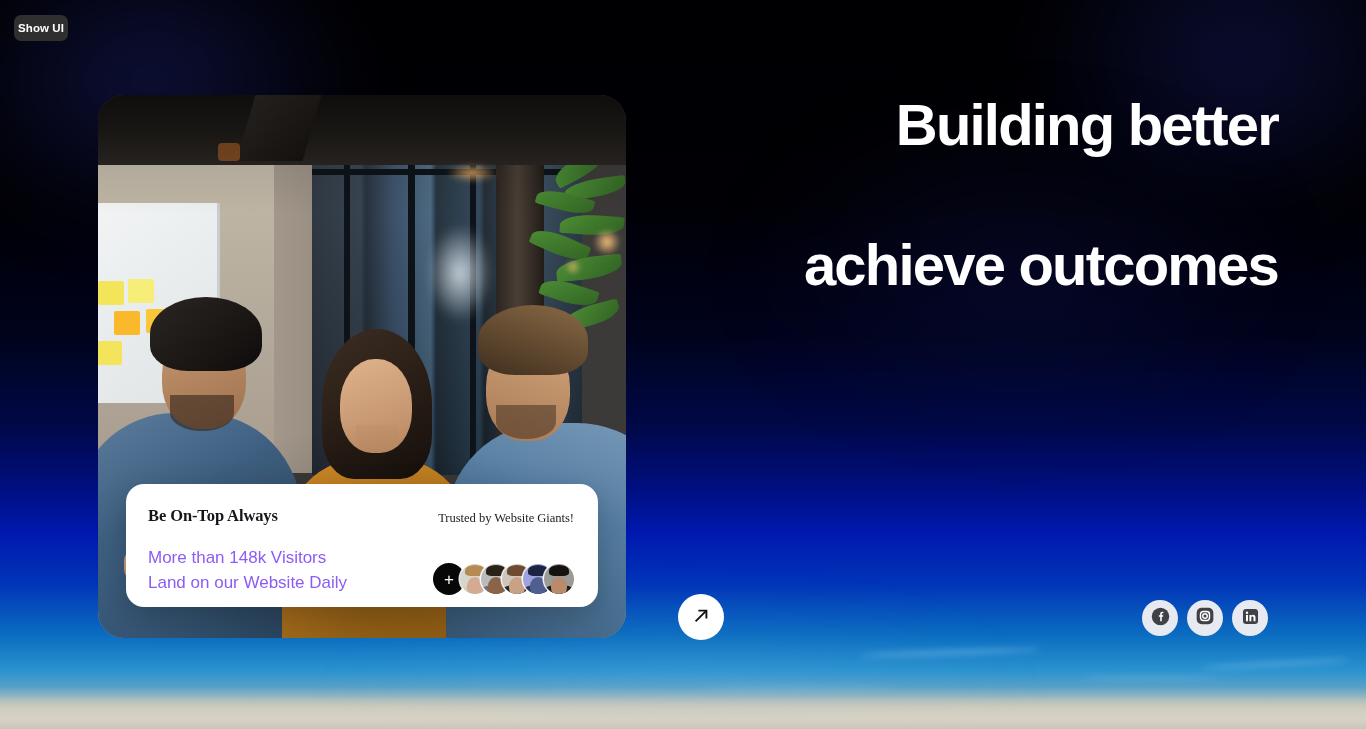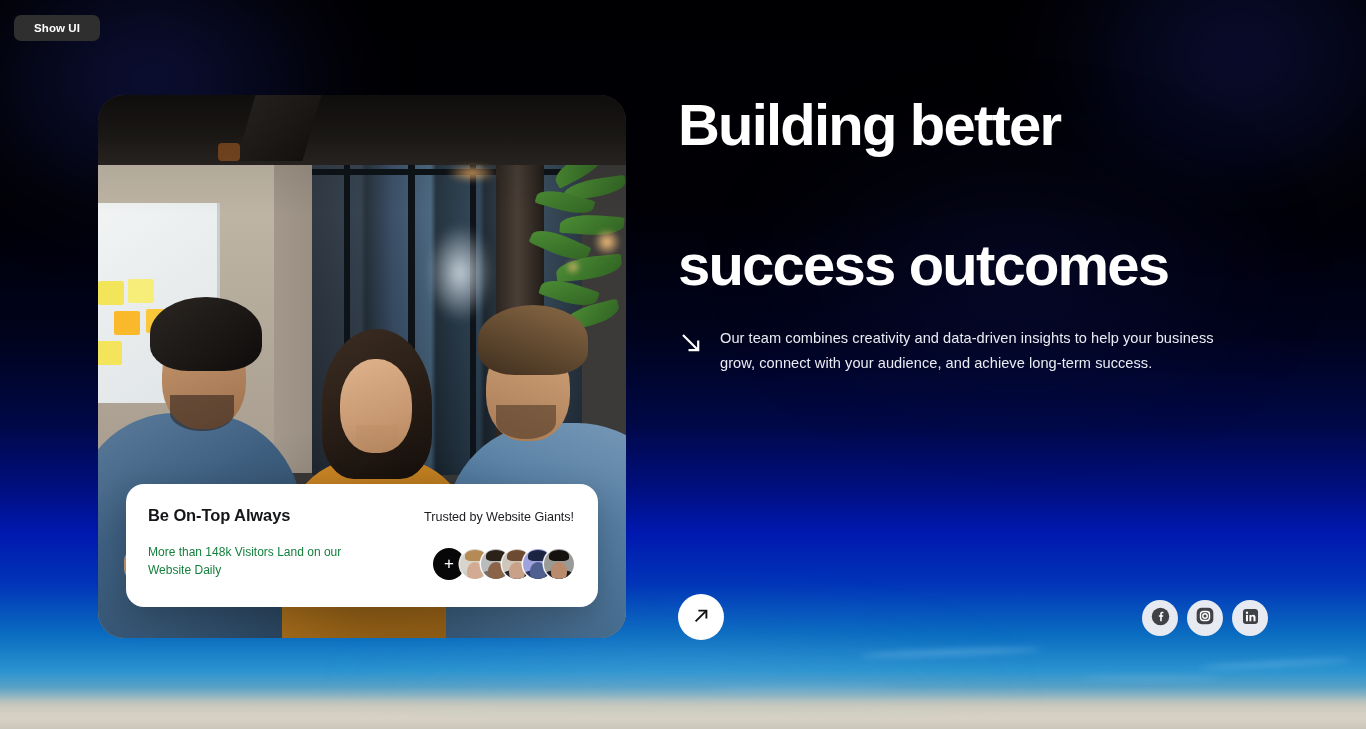--- a/index.html
+++ b/index.html
@@ -43,21 +43,21 @@
   .s3 { left:1080px; top:676px; width:140px; height:4px; opacity:.6; }
   .s4 { left:700px;  top:686px; width:200px; height:4px; opacity:.5; }
   .horizon-haze {
     position:absolute; left:0; right:0; bottom:0; height:42px;
     background:linear-gradient(to bottom, rgba(200,208,205,0) 0%, rgba(205,205,193,.65) 45%, rgba(214,209,196,.92) 78%, rgba(202,198,186,.95) 100%);
   }
 
   
   #show-ui-chip {
     position:absolute; left:14px; top:15px;
-    height:26px; padding:0 20px;
+    height:26px; padding:0 4px;
     display:flex; align-items:center;
     background:#2f2f2f; color:#fff;
     border:none; border-radius:7px;
     font-size:11.5px; font-weight:bold;
     letter-spacing:.1px;
     font-family:"Liberation Sans", sans-serif;
     cursor:pointer; z-index:60;
   }
 
   
@@ -158,35 +158,35 @@
 
   
   #stat-card {
     position:absolute; left:126px; top:484px;
     width:472px; height:123px;
     background:#fff; border-radius:18px;
     z-index:30;
     box-shadow:0 10px 30px rgba(0,0,0,.22);
     padding:22px 24px 0 22px;
   }
-  .sc-row { display:flex; justify-content:space-between; align-items:center; }
+  .sc-row { display:flex; justify-content:space-between; align-items:flex-end;font-family:Liberation Serif, serif; }
   #stat-title {
     font-size:16.5px; font-weight:bold; color:#15161a;
     letter-spacing:-.1px;
   }
   #trusted-label {
     font-size:12.6px; color:#1b1c20; letter-spacing:-.05px;
     padding-top:2px;
   }
   .sc-row2 {
     display:flex; justify-content:space-between; align-items:flex-end;
     margin-top:19px;
   }
   #stat-sub {
-    font-size:12px; color:#15803d; line-height:1.48;
+    font-size:17px; color:#8b5cf6; line-height:1.48;
     max-width:210px;
   }
   #avatar-group { display:flex; align-items:center; }
   #avatar-plus {
     width:32px; height:32px; border-radius:50%;
     background:#070708; color:#fff;
     display:flex; align-items:center; justify-content:center;
     font-size:17px; line-height:1; font-weight:400;
     margin-right:4px; cursor:pointer; flex:none;
   }
@@ -203,20 +203,21 @@
              width:20px; height:11px; border-radius:50% 50% 28% 28%; }
   .av-body { position:absolute; left:50%; bottom:0; transform:translateX(-50%);
              width:28px; height:9px; border-radius:46% 46% 0 0; }
 
   
   #right-col { position:absolute; left:678px; top:90px; width:600px; z-index:25; }
   #headline {
     font-size:58px; line-height:70px;
     font-weight:bold; color:#fff;
     letter-spacing:-1.8px;
+    text-align:right;
   }
   #sub-block { display:flex; margin-top:26px; }
   #arrow-down-right { width:42px; flex:none; padding-top:4px; }
   #sub-text {
     font-size:14.6px; line-height:1.68; color:#e9ecf3;
     max-width:510px; letter-spacing:.05px;
   }
 
   
   #cta-row { position:absolute; left:678px; top:594px; display:flex; align-items:center; gap:8px; z-index:40; }
@@ -396,31 +397,22 @@
           <span class="av-hair" style="background:#14110f"></span>
         </div>
       </div>
   </div>
 </div>
 
 <div id="right-col">
   <h1 id="headline">
     <span>Building better</span><br>
     <br>
-    <span>success outcomes</span>
+    <span>achieve outcomes</span>
   </h1>
-  <div id="sub-block">
-    <div id="arrow-down-right">
-      <svg width="26" height="26" viewBox="0 0 26 26" aria-hidden="true">
-        <path d="M5 5 L19.5 19.5" stroke="#ffffff" stroke-width="2.2" fill="none"></path>
-        <path d="M10.5 20.2 L20.2 20.2 L20.2 10.5" stroke="#ffffff" stroke-width="2.2" fill="none" stroke-linejoin="miter"></path>
-      </svg>
-    </div>
-    <p id="sub-text">Our team combines creativity and data-driven insights to help your business grow, connect with your audience, and achieve long-term success.</p>
-  </div>
 </div>
 
 <div id="cta-row">
   <button id="cta-arrow-button">
     <span>
       <svg width="20" height="20" viewBox="0 0 20 20" aria-hidden="true">
         <path d="M4.6 15.4 L15.4 4.6" stroke="#101114" stroke-width="1.9" fill="none"></path>
         <path d="M7.4 4.6 L15.4 4.6 L15.4 12.6" stroke="#101114" stroke-width="1.9" fill="none"></path>
       </svg>
     </span>

